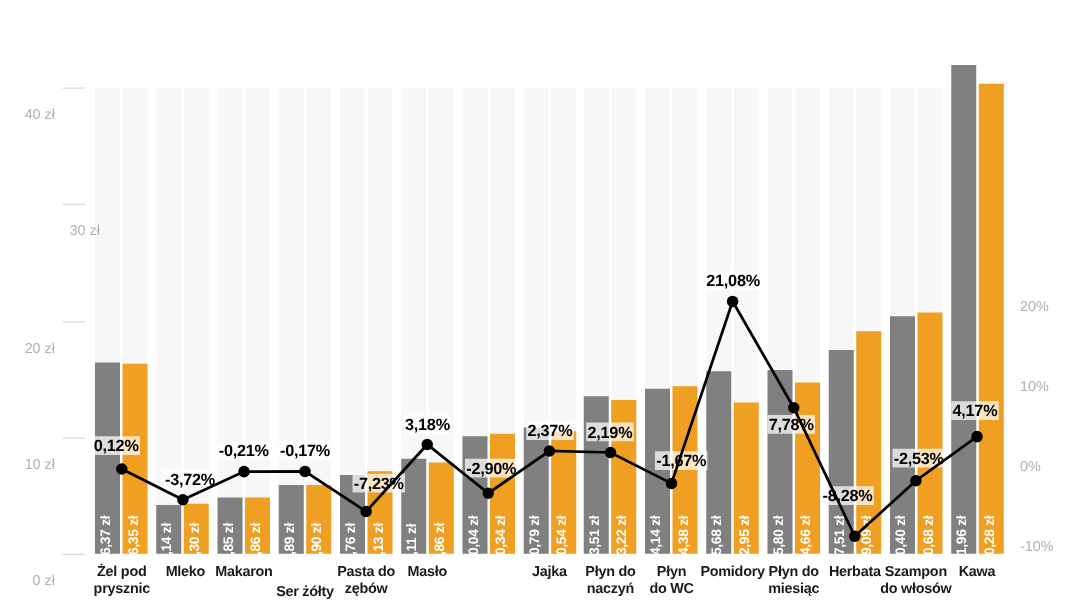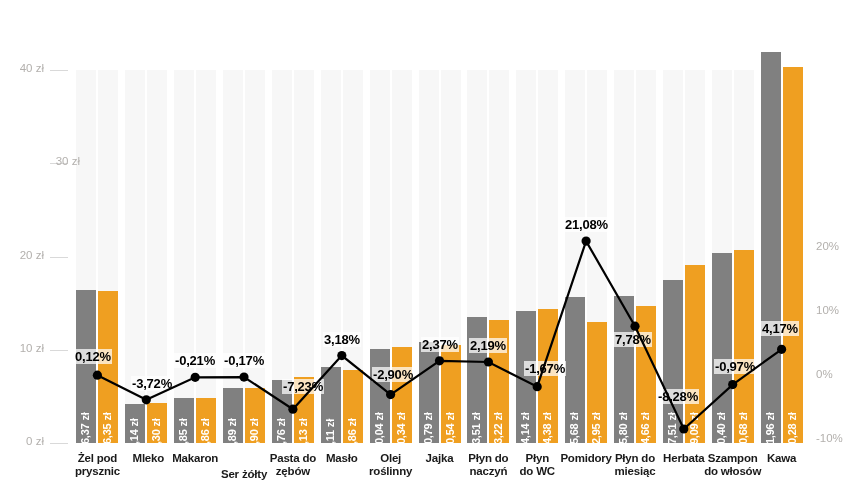--- a/index.html
+++ b/index.html
@@ -65,20 +65,21 @@
     position: absolute;
     height: 1px;
     background: #d9d9d9;
   }
   .ytick-left {
     position: absolute;
     font-size: 11.5px;
     color: #b3b0ad;
     text-align: right;
     width: 44px;
+    margin-top: 24px;
   }
   .ytick-right {
     position: absolute;
     font-size: 11.5px;
     color: #b3b0ad;
     text-align: left;
     width: 50px;
   }
 
   .bar {
@@ -252,24 +253,20 @@
       <div class="cat-label" style="left: 199.033px; width: 90px; top: 468px;">
         <div>Ser żółty</div>
       </div>
       <div class="cat-label" style="left: 247.9px; width: 90px; top: 452px;">
         <div>Pasta do</div>
         <div>zębów</div>
       </div>
       <div class="cat-label" style="left: 296.767px; width: 90px; top: 452px;">
         <div>Masło</div>
       </div>
-      <div class="cat-label" style="left: 345.633px; width: 90px; top: 452px;">
-        <div>Olej</div>
-        <div>roślinny</div>
-      </div>
       <div class="cat-label" style="left: 394.5px; width: 90px; top: 452px;">
         <div>Jajka</div>
       </div>
       <div class="cat-label" style="left: 443.367px; width: 90px; top: 452px;">
         <div>Płyn do</div>
         <div>naczyń</div>
       </div>
       <div class="cat-label" style="left: 492.233px; width: 90px; top: 452px;">
         <div>Płyn</div>
         <div>do WC</div>
@@ -297,21 +294,21 @@
       <div class="pct-label" style="left: 223px; top: 353px;">-0,17%</div>
       <div class="pct-label" style="left: 282px; top: 379px;">-7,23%</div>
       <div class="pct-label" style="left: 323px; top: 332px;">3,18%</div>
       <div class="pct-label" style="left: 372px; top: 367px;">-2,90%</div>
       <div class="pct-label" style="left: 421px; top: 337px; text-align: right;">2,37%</div>
       <div class="pct-label" style="left: 469px; top: 338px;">2,19%</div>
       <div class="pct-label" style="left: 524px; top: 361px;">-1,67%</div>
       <div class="pct-label" style="left: 564px; top: 217px;">21,08%</div>
       <div class="pct-label" style="left: 614px; top: 332px;">7,78%</div>
       <div class="pct-label" style="left: 657px; top: 389px;">-8,28%</div>
-      <div class="pct-label" style="left: 714px; top: 359px;">-0,97%</div>
+      <div class="pct-label" style="left: 714px; top: 359px;">-2,53%</div>
       <div class="pct-label" style="left: 761px; top: 321px;">4,17%</div>
     </div>
 
   <svg id="line-layer" viewBox="0 0 864 490">
       <polyline points="97.4,375.2 146.3,399.8 195.2,377.3 244.0,377.1 292.9,409.2 341.8,355.6 390.6,394.6 439.5,360.8 488.4,362.0 537.2,386.7 586.1,241.1 635.0,326.2 683.8,429.0 732.7,384.6 781.6,349.3" fill="none" stroke="#000000" stroke-width="2.2"></polyline>
       <circle cx="97.4" cy="375.2" r="4.6" fill="#000000"></circle>
       <circle cx="146.3" cy="399.8" r="4.6" fill="#000000"></circle>
       <circle cx="195.2" cy="377.3" r="4.6" fill="#000000"></circle>
       <circle cx="244.0" cy="377.1" r="4.6" fill="#000000"></circle>
       <circle cx="292.9" cy="409.2" r="4.6" fill="#000000"></circle>

